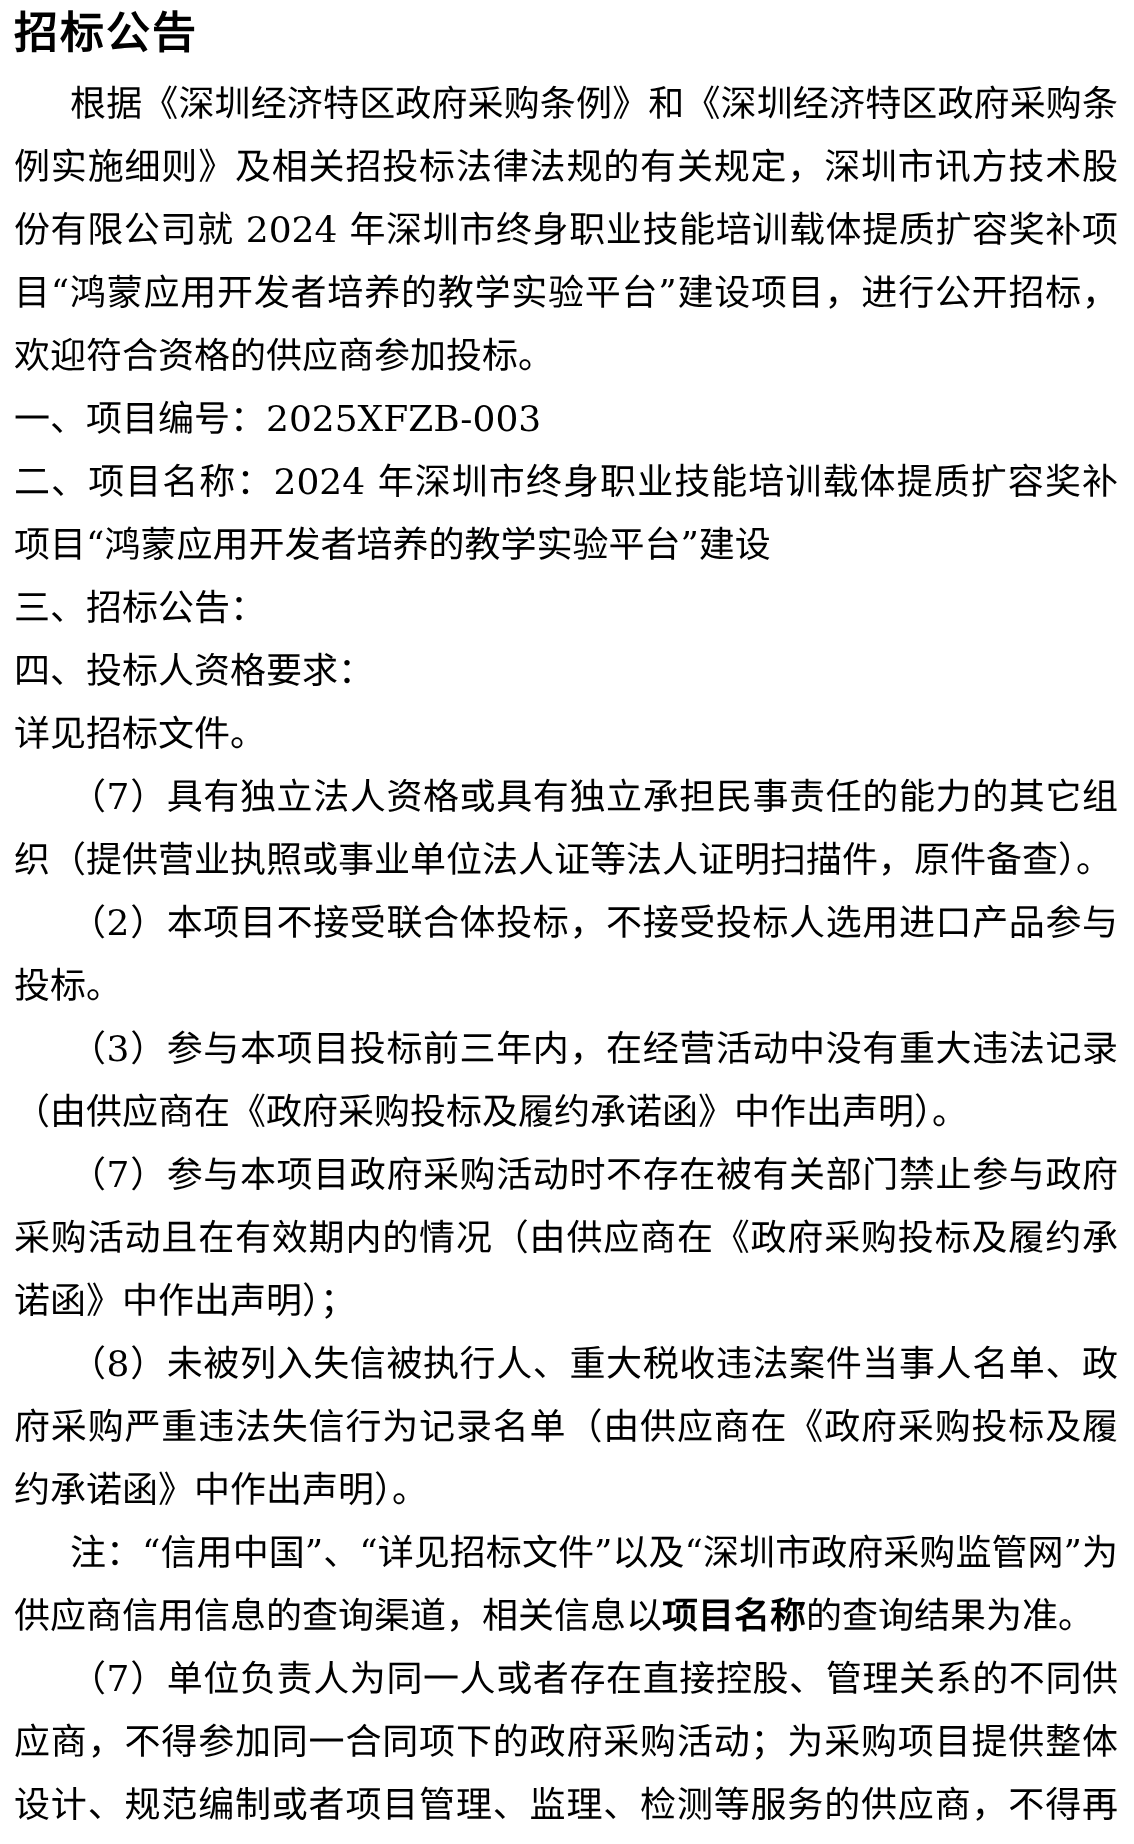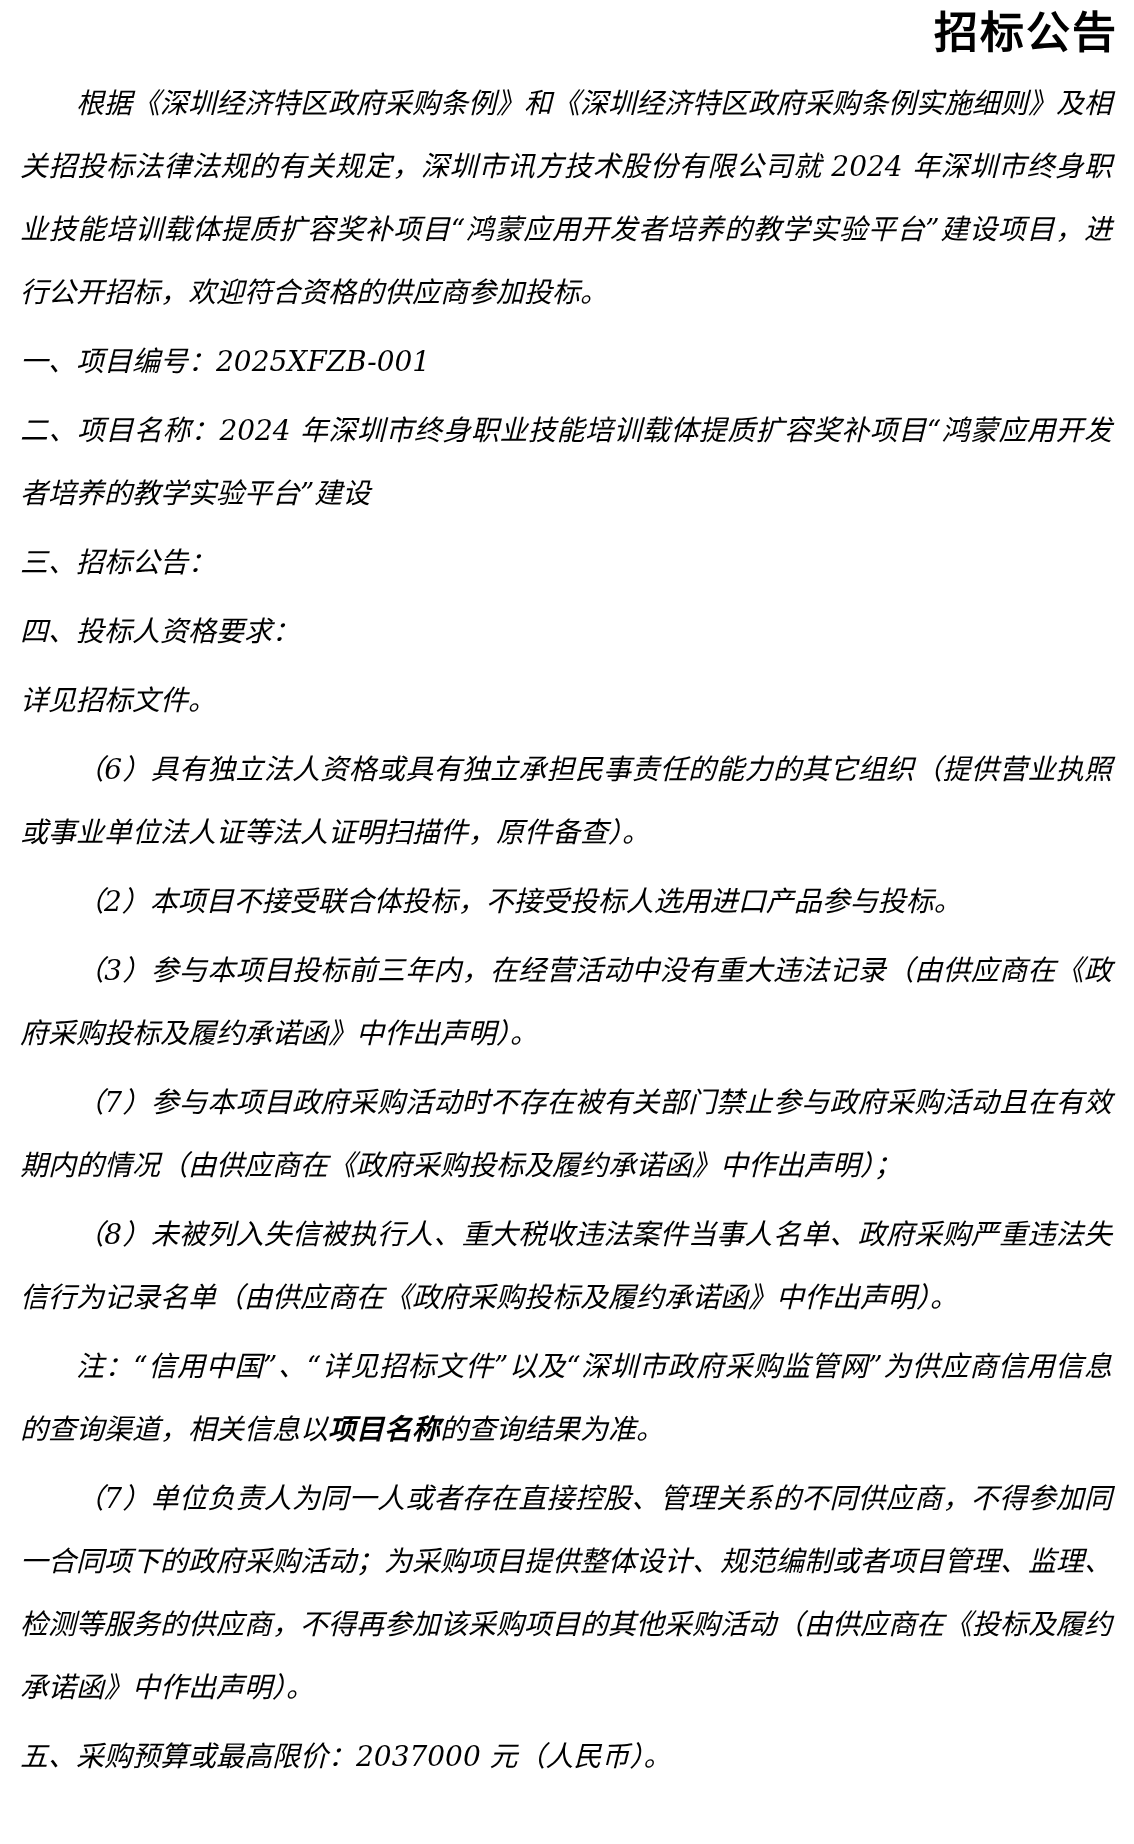--- a/index.html
+++ b/index.html
@@ -16,51 +16,50 @@
     background: #ffffff;
     color: #000000;
     font-family: "DejaVu Serif", "Liberation Serif", serif;
     overflow: hidden;
   }
   .doc-title {
     margin: 0 0 10px 0;
     font-size: 44px;
     font-weight: 700;
     line-height: 58px;
-    text-align: right;
+    text-align: left;
     letter-spacing: 2px;
   }
   .doc-body p.line {
-    margin: 6px;
-    font-size: 28px;
+    margin: 0;
+    font-size: 36px;
     line-height: 63px;
     text-align: justify;
     word-break: break-all;
-    font-style: italic;
   }
   .doc-body p.line.indent {
     text-indent: 56px;
   }
   .doc-body .bold {
     font-weight: 700;
   }
 </style>
 </head>
 <body>
 
 <div class="page">
   <h1 class="doc-title">招标公告</h1>
   <div class="doc-body">
       <p class="line indent"><span class="">根据《深圳经济特区政府采购条例》和《深圳经济特区政府采购条例实施细则》及相关招投标法律法规的有关规定，深圳市讯方技术股份有限公司就 2024 年深圳市终身职业技能培训载体提质扩容奖补项目“鸿蒙应用开发者培养的教学实验平台”建设项目，进行公开招标，欢迎符合资格的供应商参加投标。</span></p>
-      <p class="line"><span class="">一、项目编号：2025XFZB-001</span></p>
+      <p class="line"><span class="">一、项目编号：2025XFZB-003</span></p>
       <p class="line"><span class="">二、项目名称：2024 年深圳市终身职业技能培训载体提质扩容奖补项目“鸿蒙应用开发者培养的教学实验平台”建设</span></p>
       <p class="line"><span class="">三、招标公告：</span></p>
       <p class="line"><span class="">四、投标人资格要求：</span></p>
       <p class="line"><span class="">详见招标文件。</span></p>
-      <p class="line indent"><span class="">（6）具有独立法人资格或具有独立承担民事责任的能力的其它组织（提供营业执照或事业单位法人证等法人证明扫描件，原件备查）。</span></p>
+      <p class="line indent"><span class="">（7）具有独立法人资格或具有独立承担民事责任的能力的其它组织（提供营业执照或事业单位法人证等法人证明扫描件，原件备查）。</span></p>
       <p class="line indent"><span class="">（2）本项目不接受联合体投标，不接受投标人选用进口产品参与投标。</span></p>
       <p class="line indent"><span class="">（3）参与本项目投标前三年内，在经营活动中没有重大违法记录（由供应商在《政府采购投标及履约承诺函》中作出声明）。</span></p>
       <p class="line indent"><span class="">（7）参与本项目政府采购活动时不存在被有关部门禁止参与政府采购活动且在有效期内的情况（由供应商在《政府采购投标及履约承诺函》中作出声明）；</span></p>
       <p class="line indent"><span class="">（8）未被列入失信被执行人、重大税收违法案件当事人名单、政府采购严重违法失信行为记录名单（由供应商在《政府采购投标及履约承诺函》中作出声明）。</span></p>
       <p class="line indent"><span class="">注：“信用中国”、“详见招标文件”以及“深圳市政府采购监管网”为供应商信用信息的查询渠道，相关信息以</span><span class="bold">项目名称</span><span class="">的查询结果为准。</span></p>
       <p class="line indent"><span class="">（7）单位负责人为同一人或者存在直接控股、管理关系的不同供应商，不得参加同一合同项下的政府采购活动；为采购项目提供整体设计、规范编制或者项目管理、监理、检测等服务的供应商，不得再参加该采购项目的其他采购活动（由供应商在《投标及履约承诺函》中作出声明）。</span></p>
       <p class="line"><span class="">五、采购预算或最高限价：2037000 元（人民币）。</span></p>
     </div>
 </div>
 

